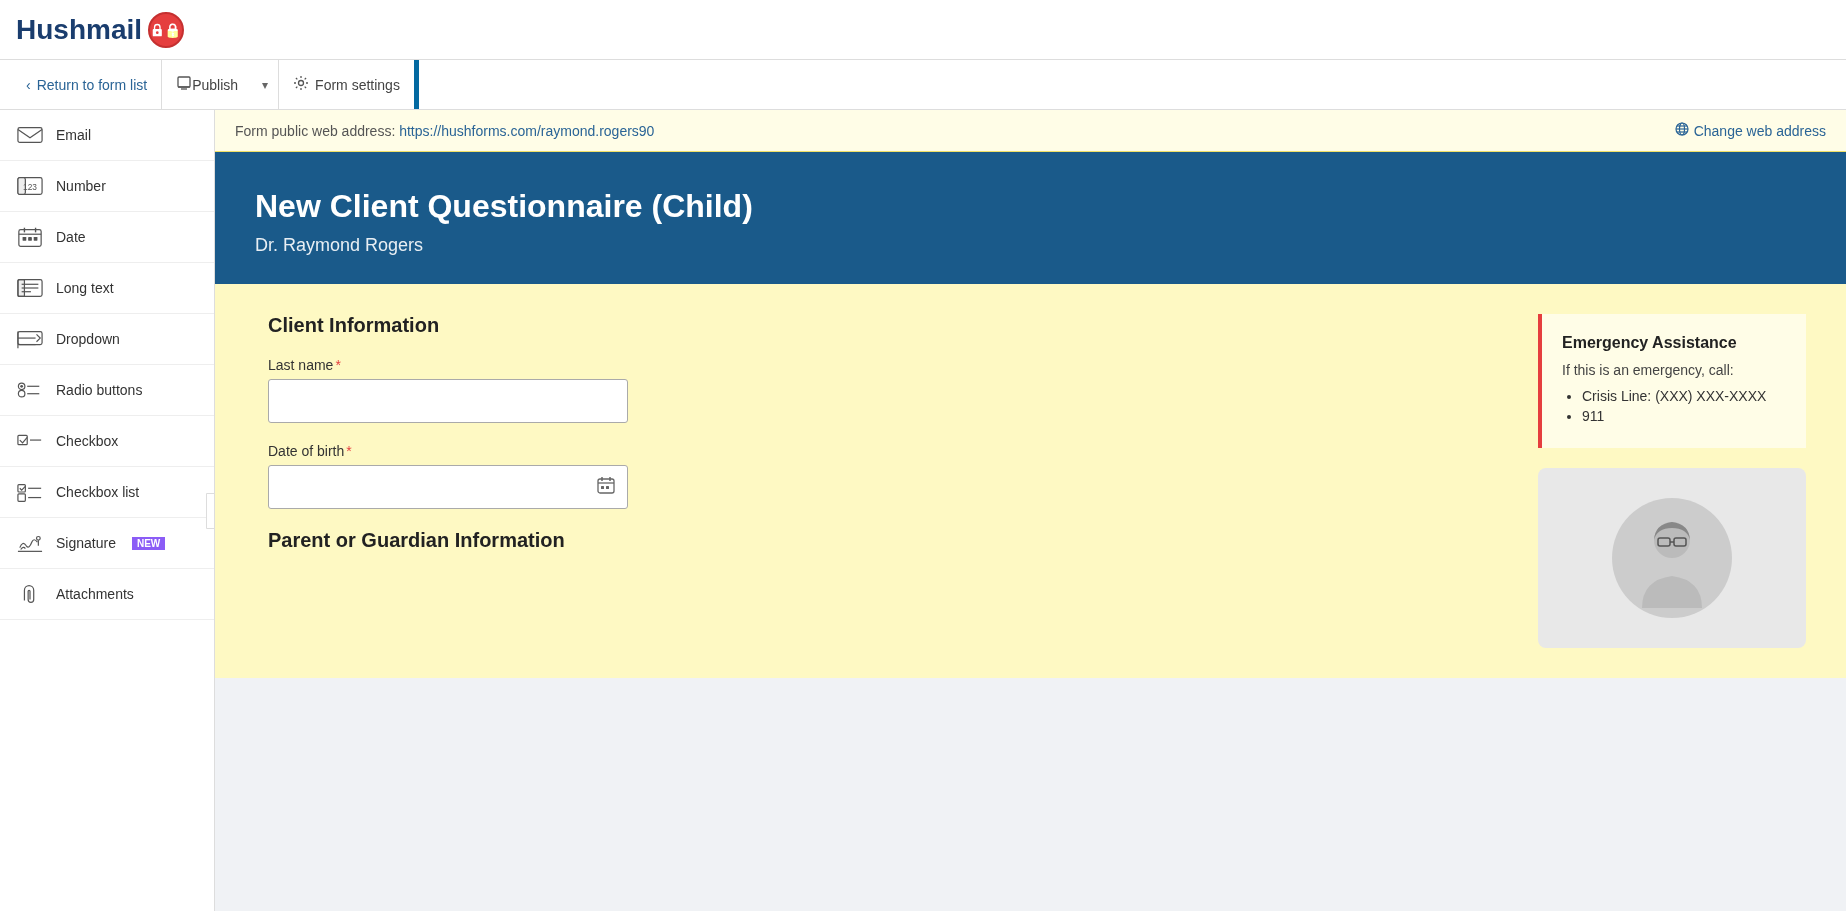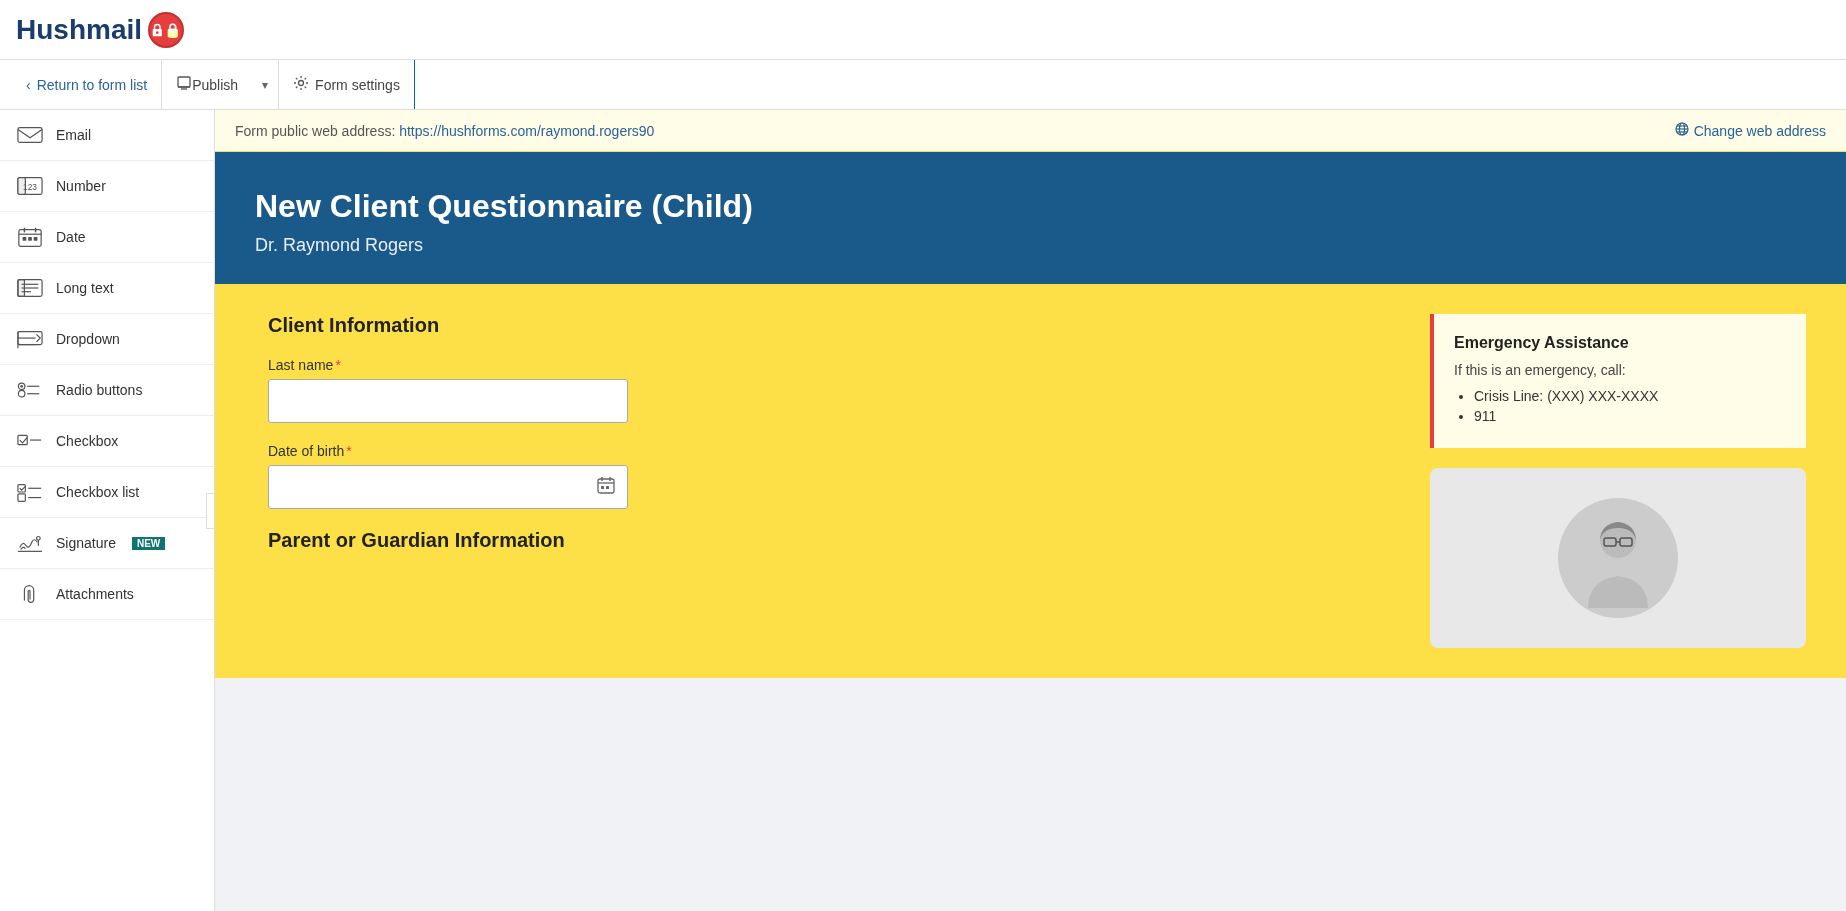--- a/index.html
+++ b/index.html
@@ -54,21 +54,21 @@
     .toolbar-btn {
       display: flex;
       align-items: center;
       gap: 6px;
       padding: 8px 14px;
       border: none;
       background: transparent;
       cursor: pointer;
       font-size: 14px;
       color: #444;
-      border-right: 1px solid #0369a1;
+      border-right: 5px solid #0369a1;
       height: 100%;
     }
     .toolbar-publish {
       display: flex;
       align-items: center;
     }
     .toolbar-publish-main {
       display: flex;
       align-items: center;
       gap: 0;
@@ -153,21 +153,21 @@
     .sidebar-item.active { background: #f0f5ff; }
     .sidebar-item .icon {
       width: 28px;
       height: 22px;
       display: flex;
       align-items: center;
       justify-content: center;
       flex-shrink: 0;
     }
     .sidebar-item .badge {
-      background: #0f766e;
+      background: #8b5cf6;
       color: #fff;
       font-size: 10px;
       padding: 1px 5px;
       border-radius: 0;
       font-weight: bold;
       margin-left: 4px;
     }
     .cursor-indicator {
       position: relative;
     }
@@ -208,21 +208,21 @@
       display: flex;
       align-items: center;
       gap: 5px;
       color: #2a6496;
       cursor: pointer;
       font-size: 14px;
     }
 
     
     .form-preview {
-      background: #fde047;
+      background: #fef9c3;
       margin: 0;
       padding: 0;
     }
     .form-header {
       background: #1a5a8a;
       padding: 36px 40px 28px;
       color: #fff;
     }
     .form-header h1 {
       font-size: 32px;
@@ -237,21 +237,21 @@
     .form-body {
       display: flex;
       gap: 30px;
       padding: 30px 40px;
     }
     .form-fields {
       flex: 1;
       margin-left: 13px;
     }
     .form-sidebar {
-      width: 376px;
+      width: 268px;
       flex-shrink: 0;
     }
 
     .section-title {
       font-size: 20px;
       font-weight: bold;
       color: #222;
       margin-bottom: 20px;
     }
 

